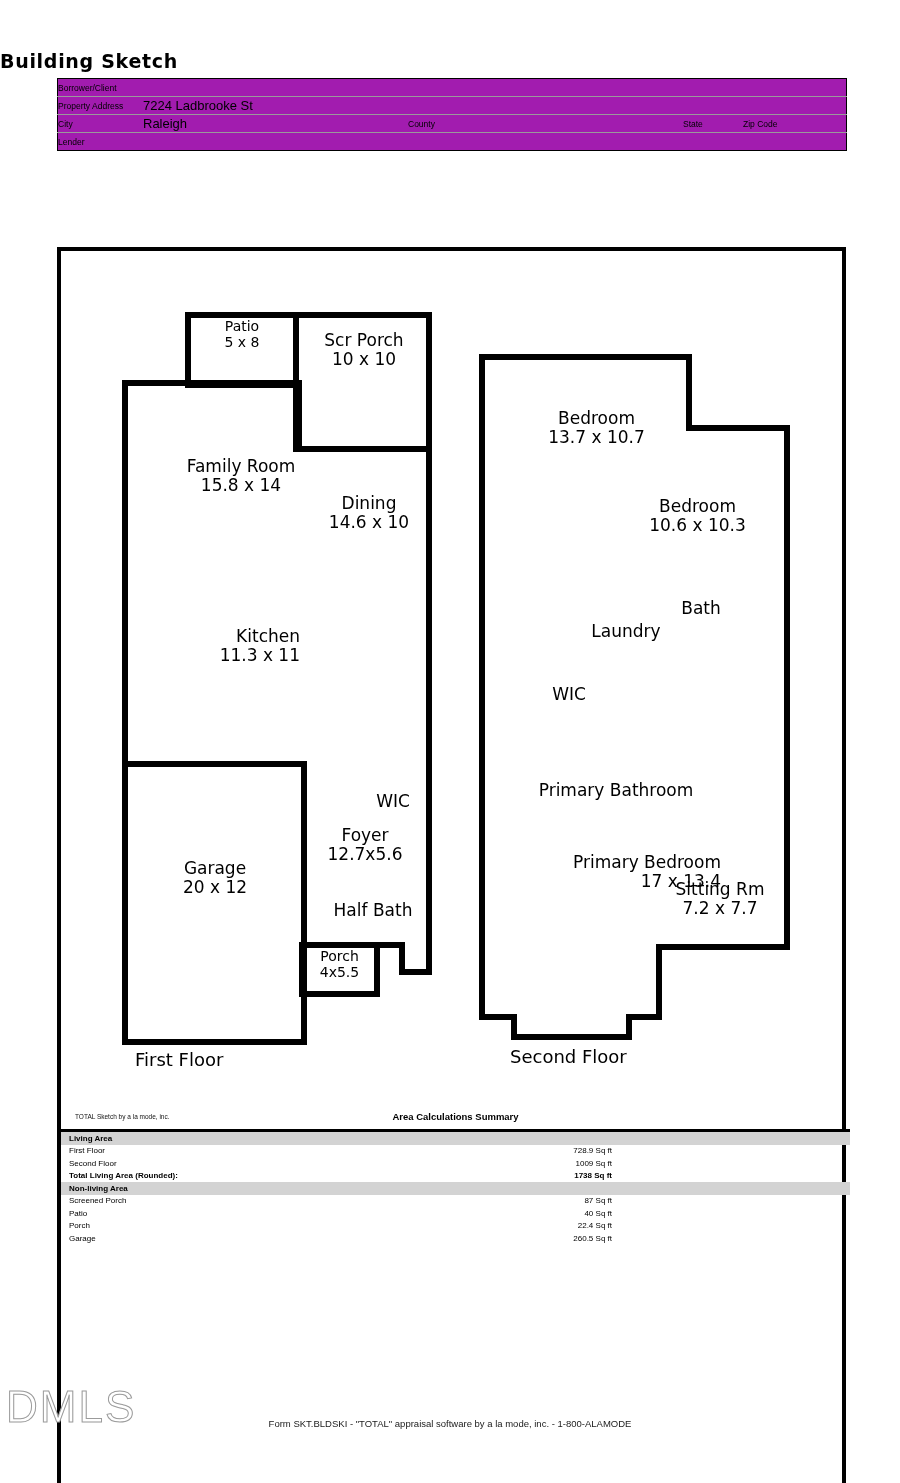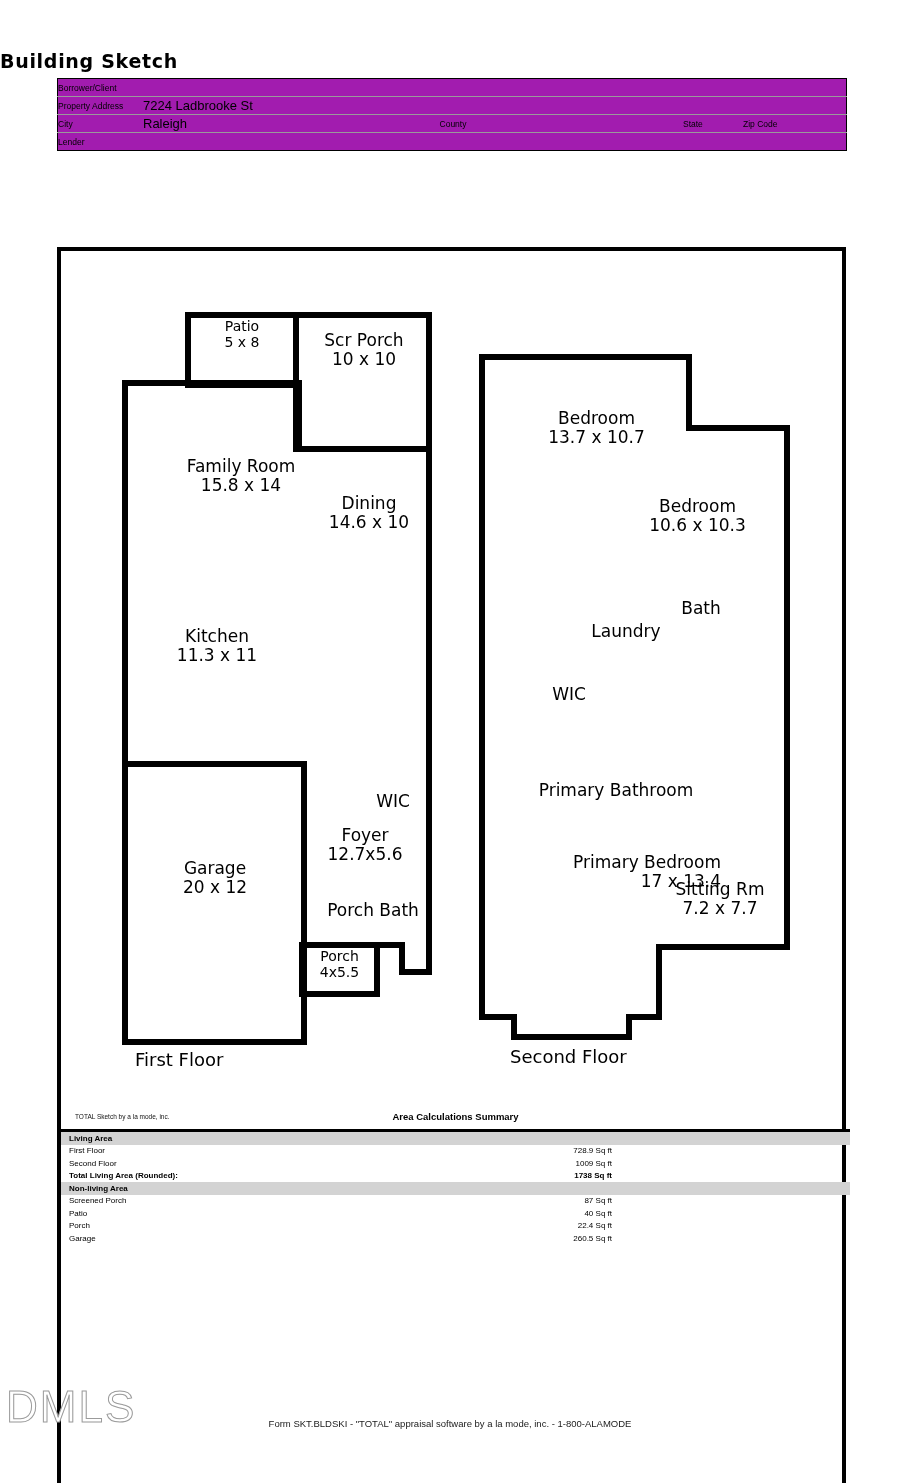--- a/index.html
+++ b/index.html
@@ -196,21 +196,21 @@
     <td class="hdr-lbl" style="width:85px">Borrower/Client</td>
     <td class="hdr-val" colspan="5"></td>
   </tr>
   <tr>
     <td class="hdr-lbl">Property Address</td>
     <td class="hdr-val" colspan="5">7224 Ladbrooke St</td>
   </tr>
   <tr>
     <td class="hdr-lbl">City</td>
     <td class="hdr-val" style="width:265px">Raleigh</td>
-    <td class="hdr-lbl" style="width:90px;text-align:center">County</td>
+    <td class="hdr-lbl" style="width:90px;text-align:left">County</td>
     <td class="hdr-val" style="width:185px"></td>
     <td class="hdr-lbl" style="width:60px">State</td>
     <td class="hdr-lbl">Zip Code</td>
   </tr>
   <tr>
     <td class="hdr-lbl">Lender</td>
     <td class="hdr-val" colspan="5"></td>
   </tr>
 </tbody>
   </table>
@@ -274,36 +274,36 @@
   <div class="room-label c" style="left:85px; top:206px; width:190px;">
     <span class="rl-name">Family Room</span>
     <span class="rl-dim">15.8 x 14</span>
   </div>
 
   <div class="room-label c" style="left:243px; top:243px; width:130px;">
     <span class="rl-name">Dining</span>
     <span class="rl-dim">14.6 x 10</span>
   </div>
 
-  <div class="room-label c" style="left:86px; top:376px; width:140px;">
+  <div class="room-label c" style="left:99px; top:376px; width:140px;text-align:right;">
     <span class="rl-name">Kitchen</span>
     <span class="rl-dim">11.3 x 11</span>
   </div>
 
   <div class="room-label c" style="left:296px; top:541px; width:72px;">
     <span class="rl-name">WIC</span>
   </div>
 
   <div class="room-label c" style="left:240px; top:575px; width:128px;">
     <span class="rl-name">Foyer</span>
     <span class="rl-dim">12.7x5.6</span>
   </div>
 
   <div class="room-label c" style="left:256px; top:650px; width:112px;">
-    <span class="rl-name">Porch Bath</span>
+    <span class="rl-name">Half Bath</span>
   </div>
 
   <div class="room-label c" style="left:84px; top:608px; width:140px;">
     <span class="rl-name">Garage</span>
     <span class="rl-dim">20 x 12</span>
   </div>
 
   <div class="room-label c lbl-sm" style="left:241px; top:698px; width:75px;">
     <span class="rl-name">Porch</span>
     <span class="rl-dim">4x5.5</span>

